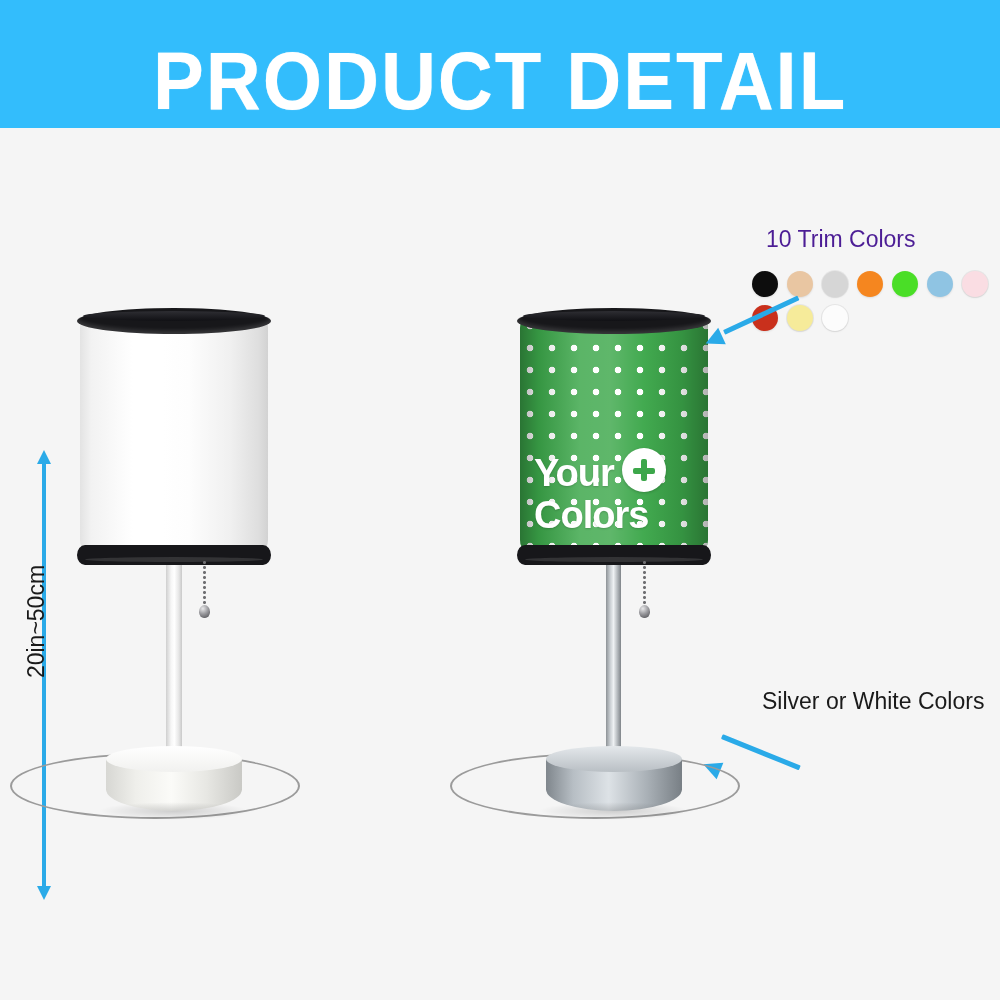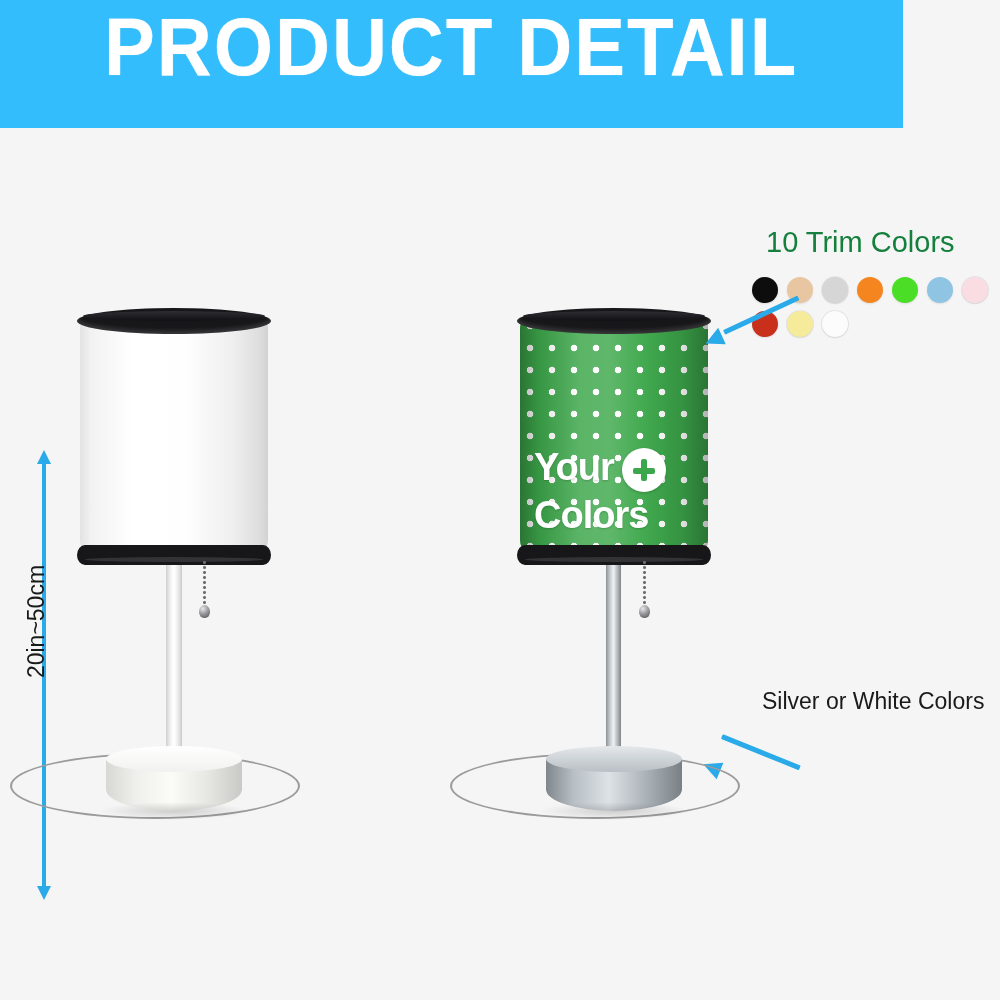--- a/index.html
+++ b/index.html
@@ -6,23 +6,23 @@
   body {
     width:1000px; height:1000px;
     background:#f5f5f5;
     font-family:"Liberation Sans", sans-serif;
     overflow:hidden;
     position:relative;
   }
 
   
   #header-banner{
-    position:absolute; left:0; top:0; width:903px; height:128px;
+    position:absolute; left:0; top:0; width:1000px; height:128px;
     background:#33bdfc;
-    display:flex; align-items:flex-start; justify-content:center;
+    display:flex; align-items:flex-end; justify-content:center;
   }
   #header-title{
     color:#ffffff;
     font-family:"Liberation Sans Narrow","Liberation Sans",sans-serif;
     font-size:82px;
     font-weight:bold;
     letter-spacing:2px;
     transform:scaleX(0.93);
     text-shadow:0 0 1px rgba(255,255,255,.6);
     white-space:nowrap;
@@ -93,21 +93,21 @@
     border-radius:50%; background:rgba(255,255,255,.12);
   }
 
   
   .art{
     position:absolute; z-index:3; color:#ffffff;
     font-weight:bold; line-height:1.0;
     text-shadow:0 1px 2px rgba(0,0,0,.18);
     font-family:"Liberation Sans", sans-serif;
   }
-  .art-line{ display:flex; align-items:flex-start; gap:8px; font-size:38px; letter-spacing:-1px; }
+  .art-line{ display:flex; align-items:flex-end; gap:8px; font-size:38px; letter-spacing:-1px; }
   .plus-badge{
     width:44px; height:44px; border-radius:50%;
     background:#ffffff; position:relative; flex:0 0 auto;
     box-shadow:0 1px 3px rgba(0,0,0,.2);
   }
   .plus-badge::before, .plus-badge::after{
     content:""; position:absolute; background:#3ca74a; border-radius:2px;
   }
   .plus-badge::before{ left:11px; top:19.5px; width:22px; height:6px; }
   .plus-badge::after{ left:19px; top:11px; width:6px; height:22px; }
@@ -210,21 +210,21 @@
   }
   .diag-arrow .tip{
     position:absolute; width:0; height:0;
     border-top:9px solid transparent; border-bottom:9px solid transparent;
     border-right:18px solid #2aaae8;
     transform-origin:right center;
   }
 
   
   #trim-panel{ position:absolute; left:752px; top:98px; width:248px; }
-  #trim-title{ font-size:29px; font-weight:normal; color:#15803d; margin-left:14px; white-space:nowrap; }
+  #trim-title{ font-size:23px; font-weight:normal; color:#4c1d95; margin-left:14px; white-space:nowrap; }
   #trim-swatches{
     display:flex; flex-wrap:wrap; gap:8px 9px; margin-top:18px; width:248px;
   }
   .swatch{
     width:26px; height:26px; border-radius:50%;
     box-shadow:0 1px 2px rgba(0,0,0,.10);
   }
 </style>
 </head>
 <body style="background: rgb(245, 245, 245);">

